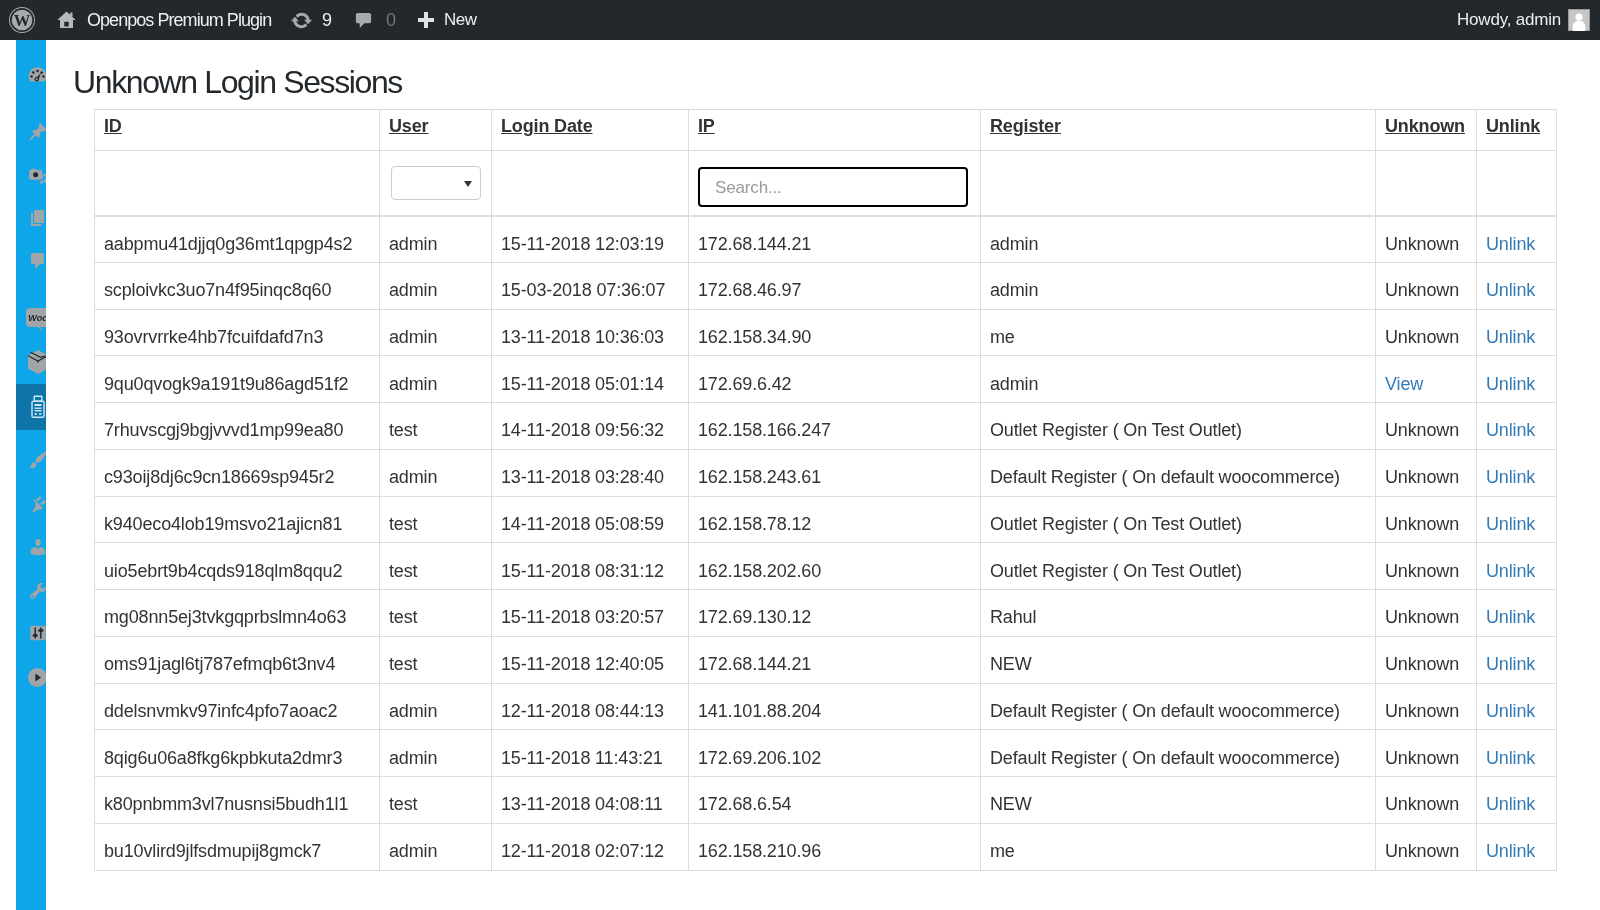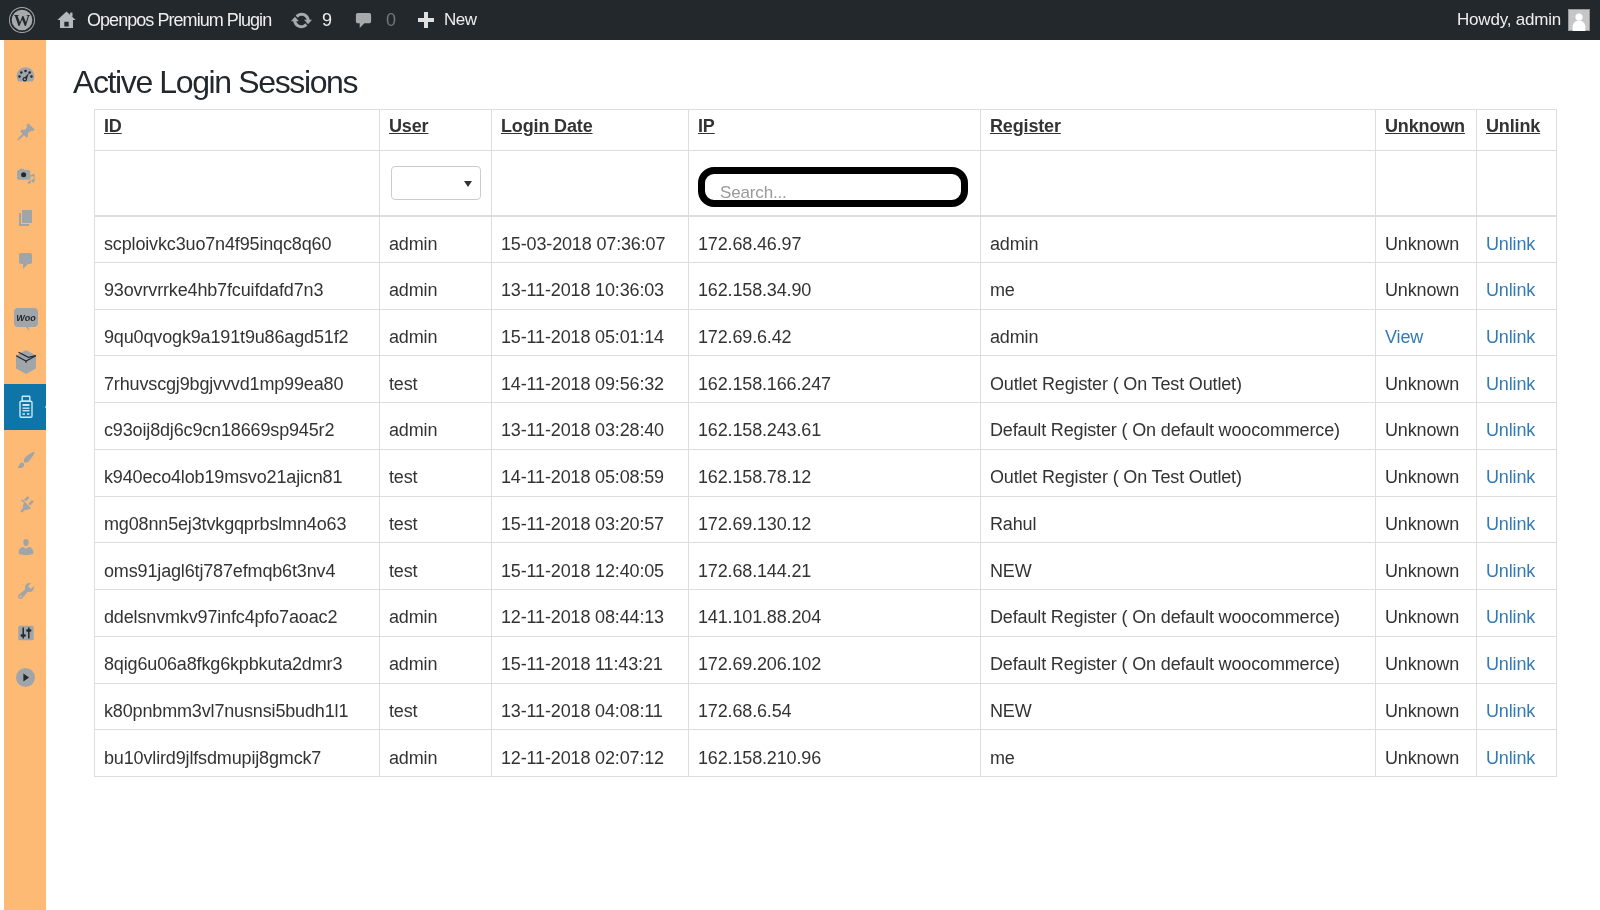--- a/index.html
+++ b/index.html
@@ -11,21 +11,21 @@
   background:#23282d; color:#eee; z-index:50; }
 #adminbar .item { position:absolute; top:0; height:40px; display:flex; align-items:center; }
 #adminbar svg { display:block; }
 .ab-text { font-size:18px; color:#eee; }
 .ab-site { letter-spacing:-0.95px; }
 .ab-new { font-size:17px; letter-spacing:-0.5px; }
 .ab-howdy { font-size:17px; letter-spacing:-0.2px; }
 .ab-grey { color:#72777c; }
 
 
-#menu { position:absolute; left:4px; top:40px; width:46px; height:870px; background:#fdba74; }
+#menu { position:absolute; left:16px; top:40px; width:46px; height:870px; background:#0ea5e9; }
 .mi { position:absolute; left:0; width:43px; height:44px; display:flex; align-items:center; justify-content:center; }
 .mi svg { display:block; }
 #active-bg { position:absolute; left:0; top:344px; width:46px; height:46px; background:#0f74a8; }
 #active-arrow { position:absolute; right:0; top:362px; width:0; height:0;
   border:5px solid transparent; border-right:5px solid #fff; }
 
 
 #content { position:absolute; left:46px; top:40px; width:1554px; height:870px; background:#fff; }
 h1 { margin:0; position:absolute; left:27px; top:24px; font-size:32px; font-weight:400;
   color:#23282d; line-height:36px; letter-spacing:-1.38px; }
@@ -34,21 +34,21 @@
 th, td { border:1px solid #ddd; text-align:left; vertical-align:middle;
   font-size:18px; letter-spacing:-0.15px; color:#333; overflow:hidden; white-space:nowrap; }
 th { padding:0 9px 8px 9px; font-weight:700; height:41px; line-height:21px;text-decoration:underline; }
 tr.filters td { height:65px; border-bottom:2px solid #ddd; padding:0 9px; }
 tbody td { padding:10px 9px 0 9px; height:46.75px; line-height:21px; }
 a.lnk { color:#337ab7; text-decoration:none; }
 .fsel { width:90px; height:34px; border:1px solid #ccc; border-radius:4px; background:#fff;
   position:relative; margin:1px 0 0 2px; }
 .fsel:after { content:""; position:absolute; right:8px; top:14px; width:0; height:0;
   border-left:4px solid transparent; border-right:4px solid transparent; border-top:6px solid #333; }
-.finp { width:270px; height:40px; border:7px solid #000000; border-radius:16px; background:#fff;
+.finp { width:270px; height:40px; border:2px solid #000000; border-radius:4px; background:#fff;
   font-size:17px; color:#999; line-height:38px; padding:0 15px; margin-top:9px; }
 </style>
 </head>
 <body>
 
 <div id="adminbar">
 
   <div class="item" style="left:8px;">
     <svg width="28" height="28" viewBox="0 0 28 28">
       <circle cx="14" cy="14" r="13" fill="#a7aaad"></circle>
@@ -228,21 +228,21 @@
 
   <div class="mi" style="top:615px;">
     <svg width="21" height="21" viewBox="0 0 20 20">
       <circle cx="10" cy="10" r="9" fill="#a0a5aa"></circle>
       <path d="M8 6.2 L13.4 10 L8 13.8 Z" fill="#23282d"></path>
     </svg>
   </div>
 </div>
 
 <div id="content">
-  <h1>Active Login Sessions</h1>
+  <h1>Unknown Login Sessions</h1>
   <table>
     <colgroup>
       <col style="width:285px">
         <col style="width:112px">
         <col style="width:197px">
       <col style="width:292px">
         <col style="width:395px">
         <col style="width:101px">
         <col style="width:80px">
     </colgroup>
@@ -265,20 +265,29 @@
         <td>
             <div class="finp">Search...</div>
           </td>
         <td></td>
           <td></td>
           <td></td>
       </tr>
     </thead>
     <tbody>
       <tr>
+          <td>aabpmu41djjq0g36mt1qpgp4s2</td>
+          <td>admin</td>
+          <td>15-11-2018 12:03:19</td>
+          <td>172.68.144.21</td>
+          <td>admin</td>
+          <td>Unknown</td>
+          <td><a class="lnk">Unlink</a></td>
+        </tr>
+      <tr>
           <td>scploivkc3uo7n4f95inqc8q60</td>
           <td>admin</td>
           <td>15-03-2018 07:36:07</td>
           <td>172.68.46.97</td>
           <td>admin</td>
           <td>Unknown</td>
           <td><a class="lnk">Unlink</a></td>
         </tr>
       <tr>
           <td>93ovrvrrke4hb7fcuifdafd7n3</td>
@@ -319,20 +328,29 @@
       <tr>
           <td>k940eco4lob19msvo21ajicn81</td>
           <td>test</td>
           <td>14-11-2018 05:08:59</td>
           <td>162.158.78.12</td>
           <td>Outlet Register ( On Test Outlet)</td>
           <td>Unknown</td>
           <td><a class="lnk">Unlink</a></td>
         </tr>
       <tr>
+          <td>uio5ebrt9b4cqds918qlm8qqu2</td>
+          <td>test</td>
+          <td>15-11-2018 08:31:12</td>
+          <td>162.158.202.60</td>
+          <td>Outlet Register ( On Test Outlet)</td>
+          <td>Unknown</td>
+          <td><a class="lnk">Unlink</a></td>
+        </tr>
+      <tr>
           <td>mg08nn5ej3tvkgqprbslmn4o63</td>
           <td>test</td>
           <td>15-11-2018 03:20:57</td>
           <td>172.69.130.12</td>
           <td>Rahul</td>
           <td>Unknown</td>
           <td><a class="lnk">Unlink</a></td>
         </tr>
       <tr>
           <td>oms91jagl6tj787efmqb6t3nv4</td>

